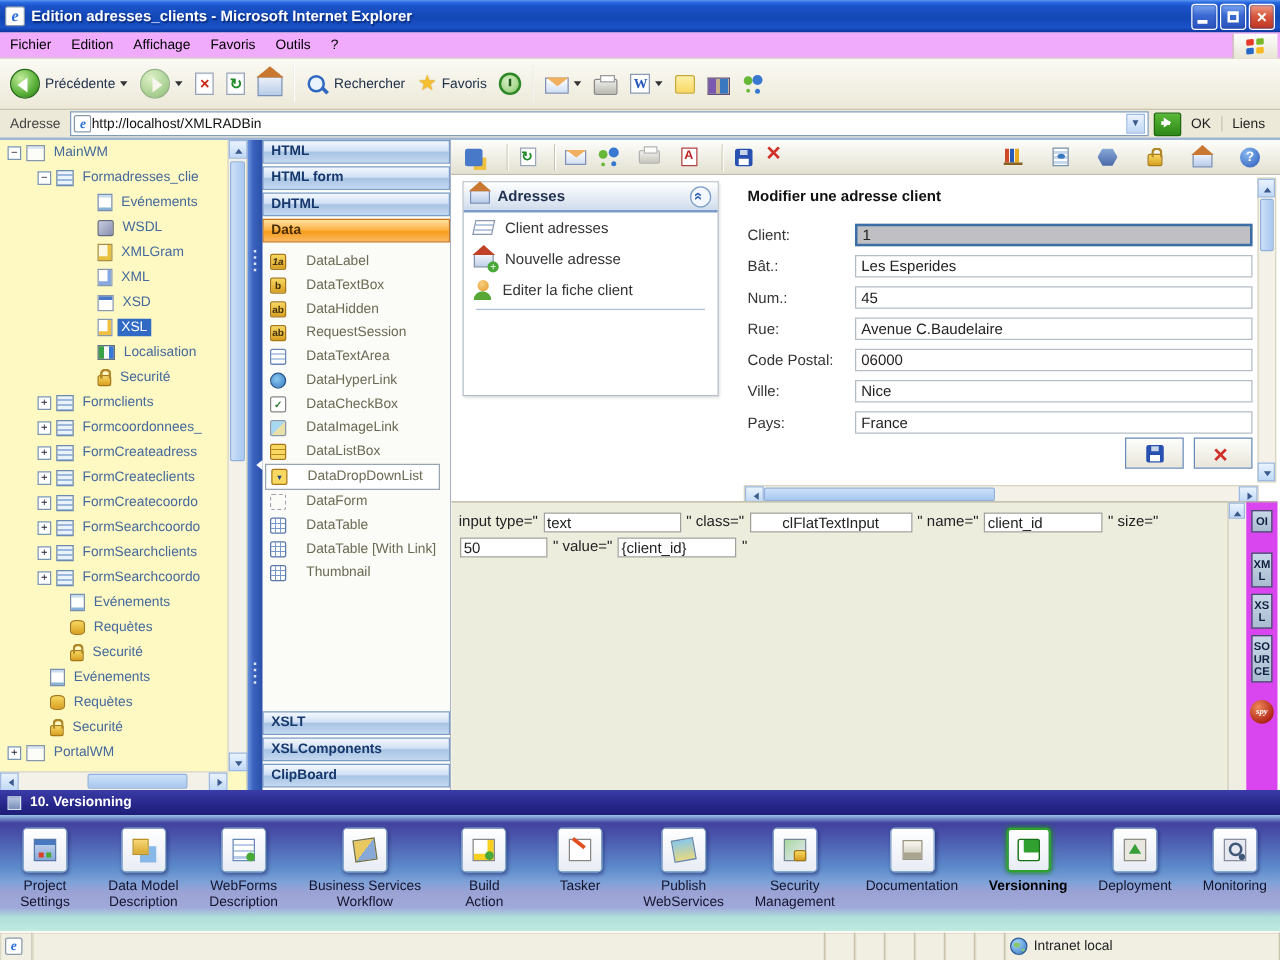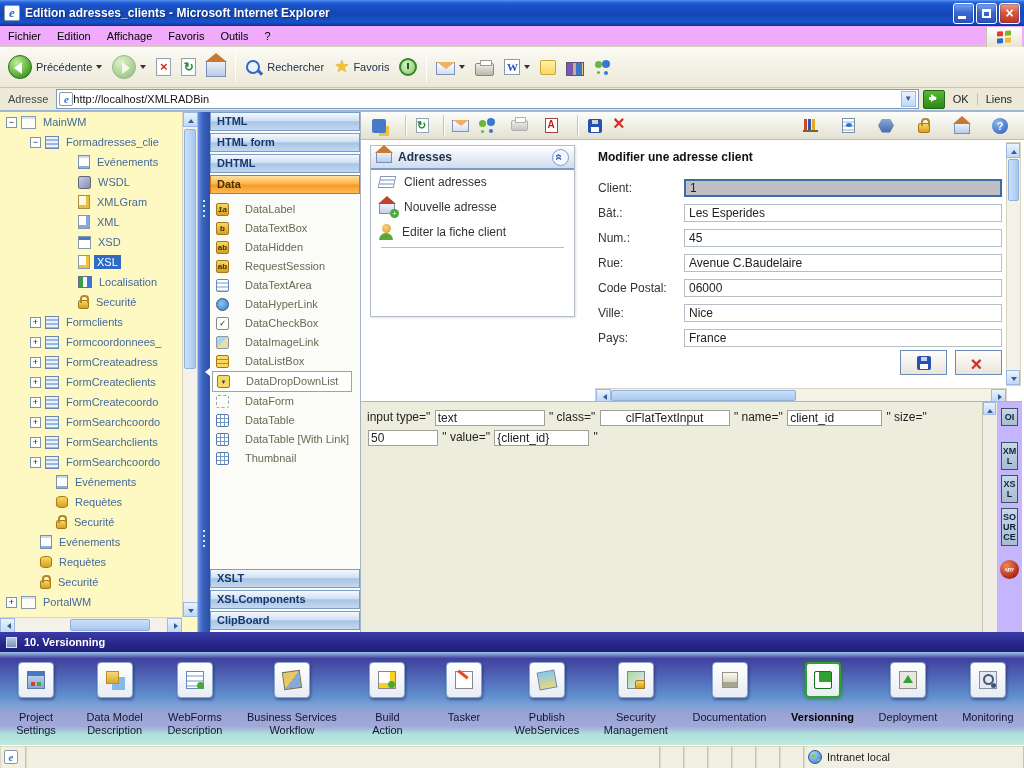--- a/index.html
+++ b/index.html
@@ -217,34 +217,34 @@
 .fvscroll{position:absolute;left:645px;top:2px;width:15px;height:244px;background:#F4F2E8;border:1px solid #D8D4C0}
 .fhscroll{position:absolute;left:234px;top:248px;width:412px;height:15px;background:#F4F2E8;border:1px solid #D8D4C0;display:flex}
 
 
 .codearea{position:absolute;left:0;top:261px;width:622px;height:231px;background:#EDEDDE;border-top:1px solid #B8B4A0;border-right:1px solid #C8C4B0;padding:5px 6px;font-size:12px;color:#222;line-height:20px}
 .codearea .ctok{white-space:pre}
 .codearea .cfield{display:inline-block;vertical-align:middle;height:16px;background:#fff;border:1px solid #A0A098;padding:0 2px;margin:0 1px;line-height:14px;overflow:hidden;white-space:nowrap}
 .codevscroll{position:absolute;left:622px;top:261px;width:14px;height:231px;background:#F0EEE2;border-top:1px solid #B8B4A0}
 .codevscroll .sbb{width:13px;height:13px}
 
-.sidestrip{position:absolute;left:636px;top:261px;width:25px;height:231px;background:#c4b5fd;border-top:1px solid #B8B4A0}
+.sidestrip{position:absolute;left:636px;top:261px;width:25px;height:231px;background:#d946ef;border-top:1px solid #B8B4A0}
 .vbtn{display:block;width:17px;margin:0 auto;background:linear-gradient(#C8D8E8,#A8BCD0);border:1px solid #405068;color:#102040;
  font:bold 9px "Liberation Sans",sans-serif;text-align:center;line-height:10px;word-break:break-all;padding:3px 0;letter-spacing:0}
 .vb-oi{margin-top:6px}.vb-xml{margin-top:16px}.vb-xsl{margin-top:5px}.vb-source{margin-top:5px}
 .spy-icon{display:block;width:19px;height:19px;margin:14px auto 0;border-radius:50%;background:radial-gradient(circle at 35% 30%,#F08858,#B02818 70%,#701008);
  color:#fff;font:italic bold 7px "Liberation Serif",serif;text-align:center;line-height:19px}
 
 
 .bheader{height:20px;flex:0 0 20px;background:linear-gradient(#3C3CA8,#26268A 60%,#1E1E78);display:flex;align-items:center;gap:7px;padding:0 6px}
 .bheader .bicon{width:11px;height:11px;background:linear-gradient(#B8C8E0,#7890B8);border:1px solid #D8E4F0}
 .bheader .btext{color:#fff;font-weight:bold;font-size:11px}
 .btoolbar2{height:93px;flex:0 0 93px;display:flex;align-items:flex-start;justify-content:space-between;padding:10px 10px 0;
  background:linear-gradient(180deg,#9CC4E8 0%,#42429E 7%,#4A55AC 18%,#5E8CCC 46%,#7FA2D8 58%,#9AA2D4 66%,#A0AADA 80%,#B0E0DA 88%,#BEEAE0 100%)}
-.bitem{display:flex;flex-direction:column;align-items:center;gap:13px;cursor:pointer;min-width:52px}
+.bitem{display:flex;flex-direction:column;align-items:center;gap:5px;cursor:pointer;min-width:52px}
 .bbtn{width:36px;height:36px;background:linear-gradient(#FFFFFF,#E8ECF4);border:1px solid #88A8CC;border-radius:4px;
  box-shadow:1px 2px 3px rgba(10,20,80,.45);display:flex;align-items:center;justify-content:center}
 .bitem.selected .bbtn{border:2px solid #30A030;box-shadow:0 0 4px #208020}
 .blbl{font-size:11px;color:#14142E;text-align:center;line-height:13px}
 .bitem.selected .blbl{font-weight:bold;color:#000}
 
 .bt{width:20px;height:20px;position:relative}
 .project-settings-icon::before{content:"";position:absolute;inset:1px;background:linear-gradient(#C8D8F0,#88A8D8);border:1px solid #5878A8;box-shadow:inset 0 4px 0 #4878C0}
 .project-settings-icon::after{content:"";position:absolute;left:5px;bottom:4px;width:4px;height:4px;background:#D84028;box-shadow:6px 0 0 #48A838}
 .data-model-icon::before{content:"";position:absolute;left:1px;top:1px;width:11px;height:11px;background:linear-gradient(#F8D878,#D8A830);border:1px solid #B89020;box-shadow:6px 6px 0 #88B8E8}

